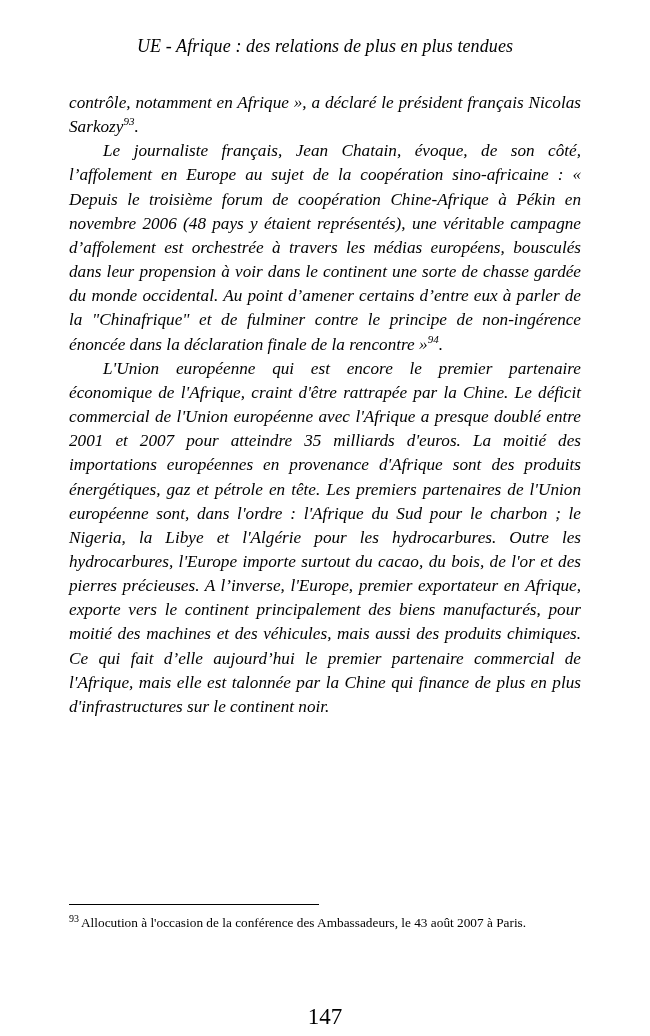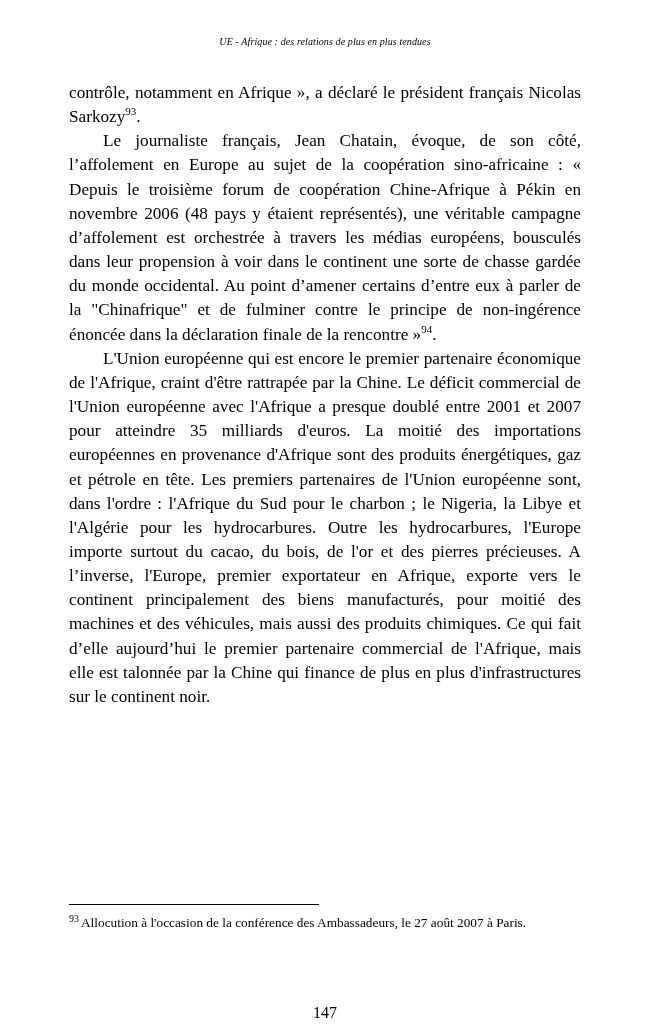--- a/index.html
+++ b/index.html
@@ -18,35 +18,36 @@
   .page {
     width: 650px;
     height: 1036px;
     box-sizing: border-box;
     padding: 0;
     position: relative;
   }
   .running-head {
     text-align: center;
     font-style: italic;
-    font-size: 10px;
+    font-size: 18px;
     margin-top: 36px;
     letter-spacing: 0.1px;
   }
   .body-area {
     margin: 0 auto;
     width: 512px;
     margin-top: 34px;
   }
   p.para {
     margin: 0;
     text-align: justify;
     font-size: 17.2px;
     line-height: 1.405;
     text-indent: 0;
+    font-style: italic;
   }
   p.para.indent {
     text-indent: 34px;
   }
   sup.fnref {
     font-size: 11px;
     vertical-align: super;
     line-height: 0;
   }
   .footnote-area {
@@ -75,21 +76,21 @@
   }
   .fn-italic {
     font-style: italic;
   }
   .page-number {
     position: absolute;
     top: 968px;
     left: 0;
     width: 650px;
     text-align: center;
-    font-size: 16px;
+    font-size: 23px;
   }
 </style>
 </head>
 <body>
 
 <div class="page">
 
   <div class="running-head">UE - Afrique : des relations de plus en plus tendues</div>
 
   <div class="body-area">
@@ -97,18 +98,18 @@
     <p class="para"><span>contrôle, notamment en Afrique », a déclaré le président français Nicolas Sarkozy</span><sup class="fnref">93</sup><span>.</span></p>
 
     <p class="para indent"><span>Le journaliste français, Jean Chatain, évoque, de son côté, l’affolement en Europe au sujet de la coopération sino-africaine : « Depuis le troisième forum de coopération Chine-Afrique à Pékin en novembre 2006 (48 pays y étaient représentés), une véritable campagne d’affolement est orchestrée à travers les médias européens, bousculés dans leur propension à voir dans le continent une sorte de chasse gardée du monde occidental. Au point d’amener certains d’entre eux à parler de la "Chinafrique" et de fulminer contre le principe de non-ingérence énoncée dans la déclaration finale de la rencontre »</span><sup class="fnref">94</sup><span>.</span></p>
 
     <p class="para indent"><span>L'Union européenne qui est encore le premier partenaire économique de l'Afrique, craint d'être rattrapée par la Chine. Le déficit commercial de l'Union européenne avec l'Afrique a presque doublé entre 2001 et 2007 pour atteindre 35 milliards d'euros. La moitié des importations européennes en provenance d'Afrique sont des produits énergétiques, gaz et pétrole en tête. Les premiers partenaires de l'Union européenne sont, dans l'ordre : l'Afrique du Sud pour le charbon ; le Nigeria, la Libye et l'Algérie pour les hydrocarbures. Outre les hydrocarbures, l'Europe importe surtout du cacao, du bois, de l'or et des pierres précieuses. A l’inverse, l'Europe, premier exportateur en Afrique, exporte vers le continent principalement des biens manufacturés, pour moitié des machines et des véhicules, mais aussi des produits chimiques. Ce qui fait d’elle aujourd’hui le premier partenaire commercial de l'Afrique, mais elle est talonnée par la Chine qui finance de plus en plus d'infrastructures sur le continent noir.</span></p>
 
   </div>
 
   <div class="footnote-area">
     <div class="fn-rule"></div>
-    <p class="footnote"><sup>93</sup><span>Allocution à l'occasion de la conférence des Ambassadeurs, le 27 août 2007 à Paris.</span><span class="fn-italic"></span></p>
+    <p class="footnote"><sup>93</sup><span>Allocution à l'occasion de la conférence des Ambassadeurs, le 43 août 2007 à Paris.</span><span class="fn-italic"></span></p>
   </div>
 
   <div class="page-number">147</div>
 
 </div>
 
 </body></html>

